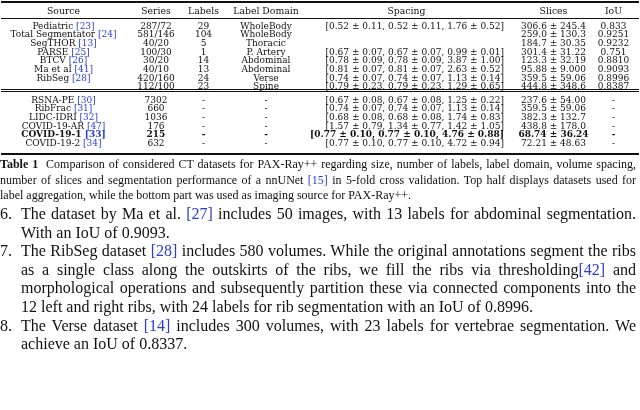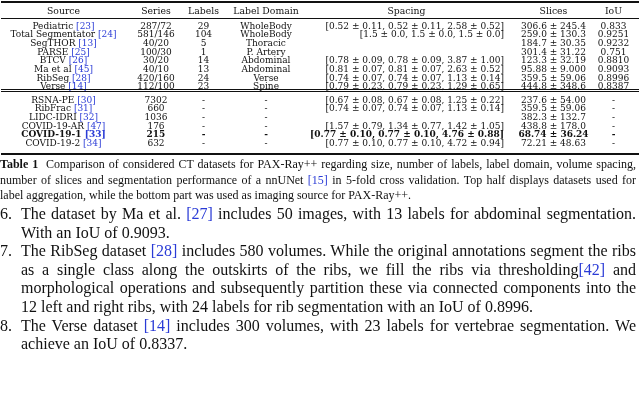--- a/index.html
+++ b/index.html
@@ -44,78 +44,77 @@
     <span class="c c-sli">Slices</span>
     <span class="c c-iou">IoU</span>
   </div>
   <div class="rule-mid" style="top:17px"></div>
   <div id="top-rows">
       <div class="row" style="top: 19.5px;">
         <span class="c c-src"><span>Pediatric</span> <span class="ref">[<span>23</span>]</span></span>
         <span class="c c-ser">287/72</span>
         <span class="c c-lab">29</span>
         <span class="c c-dom">WholeBody</span>
-        <span class="c c-spa">[0.52 ± 0.11, 0.52 ± 0.11, 2.58 ± 0.52]</span>
+        <span class="c c-spa">[0.52 ± 0.11, 0.52 ± 0.11, 1.76 ± 0.52]</span>
         <span class="c c-sli">306.6 ± 245.4</span>
         <span class="c c-iou">0.833</span>
       </div>
       <div class="row" style="top: 28.2px;">
         <span class="c c-src"><span>Total Segmentator</span> <span class="ref">[<span>24</span>]</span></span>
         <span class="c c-ser">581/146</span>
         <span class="c c-lab">104</span>
         <span class="c c-dom">WholeBody</span>
-        <span class="c c-spa">[1.5 ± 0.0, 1.5 ± 0.0, 1.5 ± 0.0]</span>
         <span class="c c-sli">259.0 ± 130.3</span>
         <span class="c c-iou">0.9251</span>
       </div>
       <div class="row" style="top: 36.9px; padding-left: 36px;">
         <span class="c c-src"><span>SegTHOR</span> <span class="ref">[<span>13</span>]</span></span>
         <span class="c c-ser">40/20</span>
         <span class="c c-lab">5</span>
         <span class="c c-dom">Thoracic</span>
         <span class="c c-sli">184.7 ± 30.35</span>
         <span class="c c-iou">0.9232</span>
       </div>
       <div class="row" style="top: 45.6px;">
         <span class="c c-src"><span>PARSE</span> <span class="ref">[<span>25</span>]</span></span>
         <span class="c c-ser">100/30</span>
         <span class="c c-lab">1</span>
         <span class="c c-dom">P. Artery</span>
+        <span class="c c-spa">[0.67 ± 0.07, 0.67 ± 0.07, 0.99 ± 0.01]</span>
         <span class="c c-sli">301.4 ± 31.22</span>
         <span class="c c-iou">0.751</span>
       </div>
       <div class="row" style="top: 54.3px;">
         <span class="c c-src"><span>BTCV</span> <span class="ref">[<span>26</span>]</span></span>
         <span class="c c-ser">30/20</span>
         <span class="c c-lab">14</span>
         <span class="c c-dom">Abdominal</span>
         <span class="c c-spa">[0.78 ± 0.09, 0.78 ± 0.09, 3.87 ± 1.00]</span>
         <span class="c c-sli">123.3 ± 32.19</span>
         <span class="c c-iou">0.8810</span>
       </div>
       <div class="row" style="top: 63px;">
-        <span class="c c-src"><span>Ma et al</span> <span class="ref">[<span>45</span>]</span></span>
+        <span class="c c-src"><span>Ma et al</span> <span class="ref">[<span>41</span>]</span></span>
         <span class="c c-ser">40/10</span>
         <span class="c c-lab">13</span>
         <span class="c c-dom">Abdominal</span>
         <span class="c c-spa">[0.81 ± 0.07, 0.81 ± 0.07, 2.63 ± 0.52]</span>
         <span class="c c-sli">95.88 ± 9.000</span>
         <span class="c c-iou">0.9093</span>
       </div>
       <div class="row" style="top: 71.7px;">
         <span class="c c-src"><span>RibSeg</span> <span class="ref">[<span>28</span>]</span></span>
         <span class="c c-ser">420/160</span>
         <span class="c c-lab">24</span>
         <span class="c c-dom">Verse</span>
         <span class="c c-spa">[0.74 ± 0.07, 0.74 ± 0.07, 1.13 ± 0.14]</span>
         <span class="c c-sli">359.5 ± 59.06</span>
         <span class="c c-iou">0.8996</span>
       </div>
       <div class="row" style="top: 80.4px;">
-        <span class="c c-src"><span>Verse</span> <span class="ref">[<span>14</span>]</span></span>
         <span class="c c-ser">112/100</span>
         <span class="c c-lab">23</span>
         <span class="c c-dom">Spine</span>
         <span class="c c-spa">[0.79 ± 0.23, 0.79 ± 0.23, 1.29 ± 0.65]</span>
         <span class="c c-sli">444.8 ± 348.6</span>
         <span class="c c-iou">0.8387</span>
       </div>
     </div>
   <div class="rule-mid" style="top:88px"></div>
   <div class="rule-mid" style="top:90px"></div>
@@ -136,20 +135,21 @@
         <span class="c c-dom">-</span>
         <span class="c c-spa">[0.74 ± 0.07, 0.74 ± 0.07, 1.13 ± 0.14]</span>
         <span class="c c-sli">359.5 ± 59.06</span>
         <span class="c c-iou">-</span>
       </div>
       <div class="row" style="top: 110.9px;">
         <span class="c c-src"><span>LIDC-IDRI</span> <span class="ref">[<span>32</span>]</span></span>
         <span class="c c-ser">1036</span>
         <span class="c c-lab">-</span>
         <span class="c c-dom">-</span>
+        <span class="c c-spa">[0.68 ± 0.08, 0.68 ± 0.08, 1.74 ± 0.83]</span>
         <span class="c c-sli">382.3 ± 132.7</span>
         <span class="c c-iou">-</span>
       </div>
       <div class="row" style="top: 119.6px;">
         <span class="c c-src"><span>COVID-19-AR</span> <span class="ref">[<span>47</span>]</span></span>
         <span class="c c-ser">176</span>
         <span class="c c-lab">-</span>
         <span class="c c-dom">-</span>
         <span class="c c-spa">[1.57 ± 0.79, 1.34 ± 0.77, 1.42 ± 1.05]</span>
         <span class="c c-sli">438.8 ± 178.0</span>

